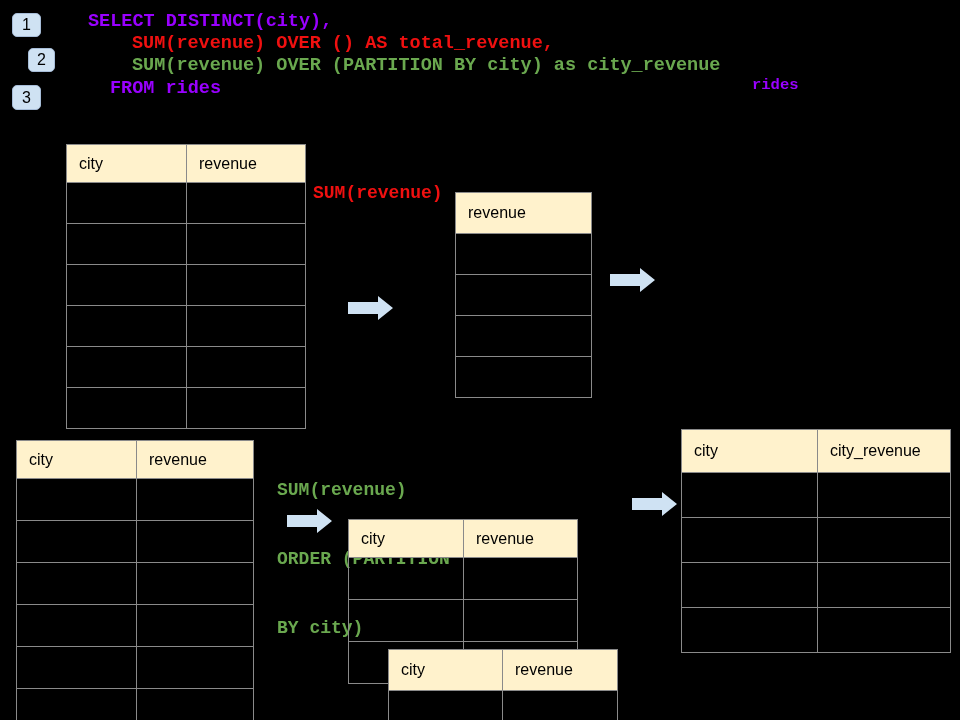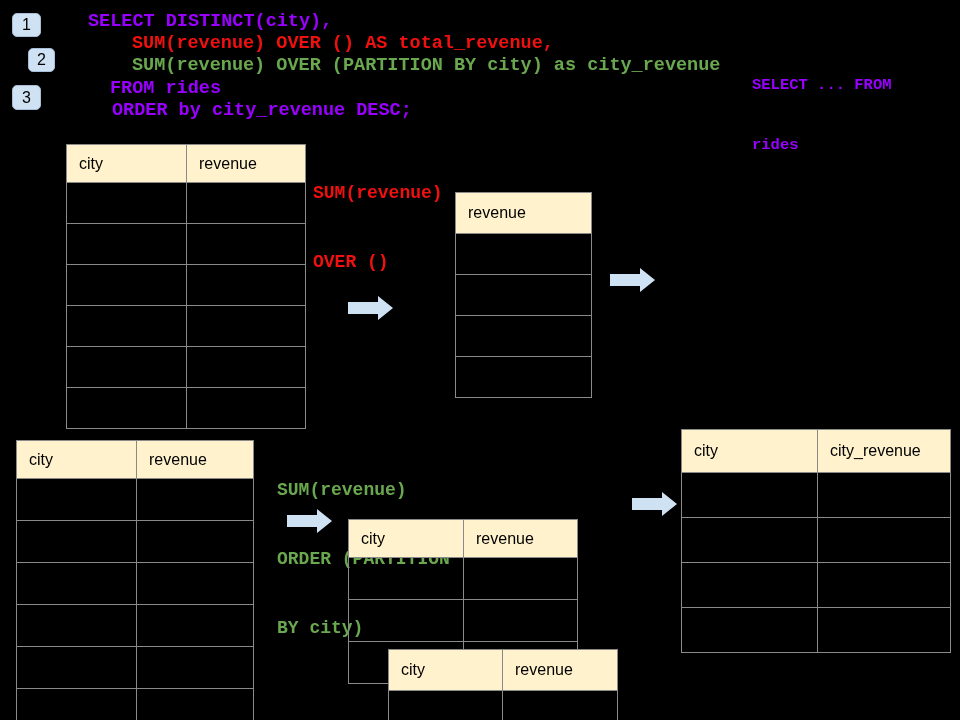--- a/index.html
+++ b/index.html
@@ -62,30 +62,27 @@
 <div class="stage">
 
   <div class="badge badge1">1</div>
   <div class="badge badge2">2</div>
   <div class="badge badge3">3</div>
 
   <div class="code purple sql-l1">SELECT DISTINCT(city),</div>
   <div class="code green  sql-l3">SUM(revenue) OVER (PARTITION BY city) as city_revenue</div>
   <div class="code red    sql-l2">SUM(revenue) OVER () AS total_revenue,</div>
   <div class="code purple sql-l4">FROM rides</div>
-  <div class="code purple sql-l5">ORDER by city_revenue DESC;</div>
 
   <div class="code purple from-note">
-    <div>SELECT ... FROM</div>
     <div>rides</div>
   </div>
 
   <div class="code red total-note">
     <div>SUM(revenue)</div>
-    <div>OVER ()</div>
   </div>
 
   <div class="code green partition-note">
     <div>SUM(revenue)</div>
     <div>ORDER (PARTITION</div>
     <div>BY city)</div>
   </div>
 
   <table class="t t1">
     <colgroup>

